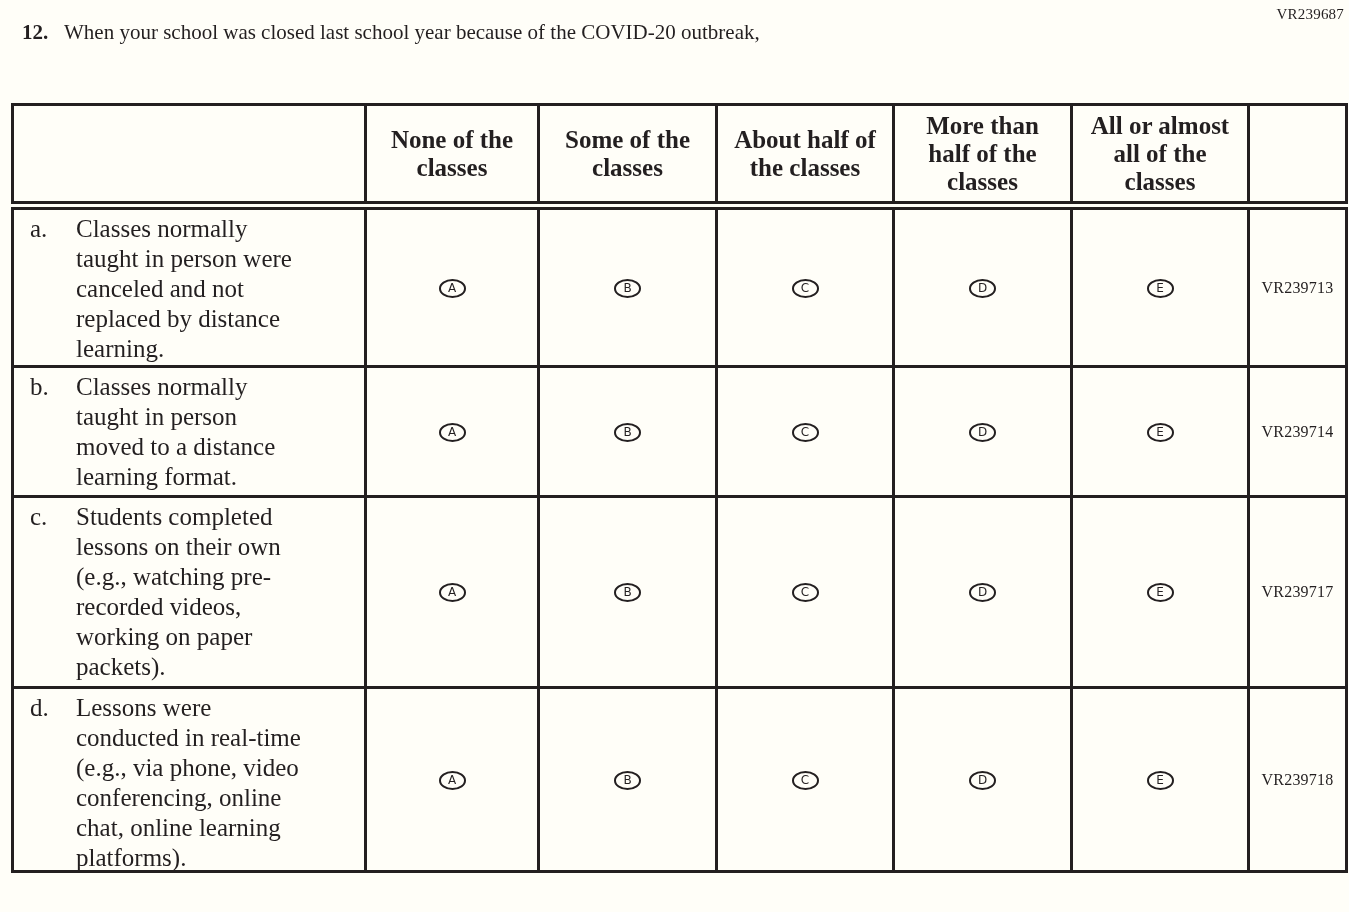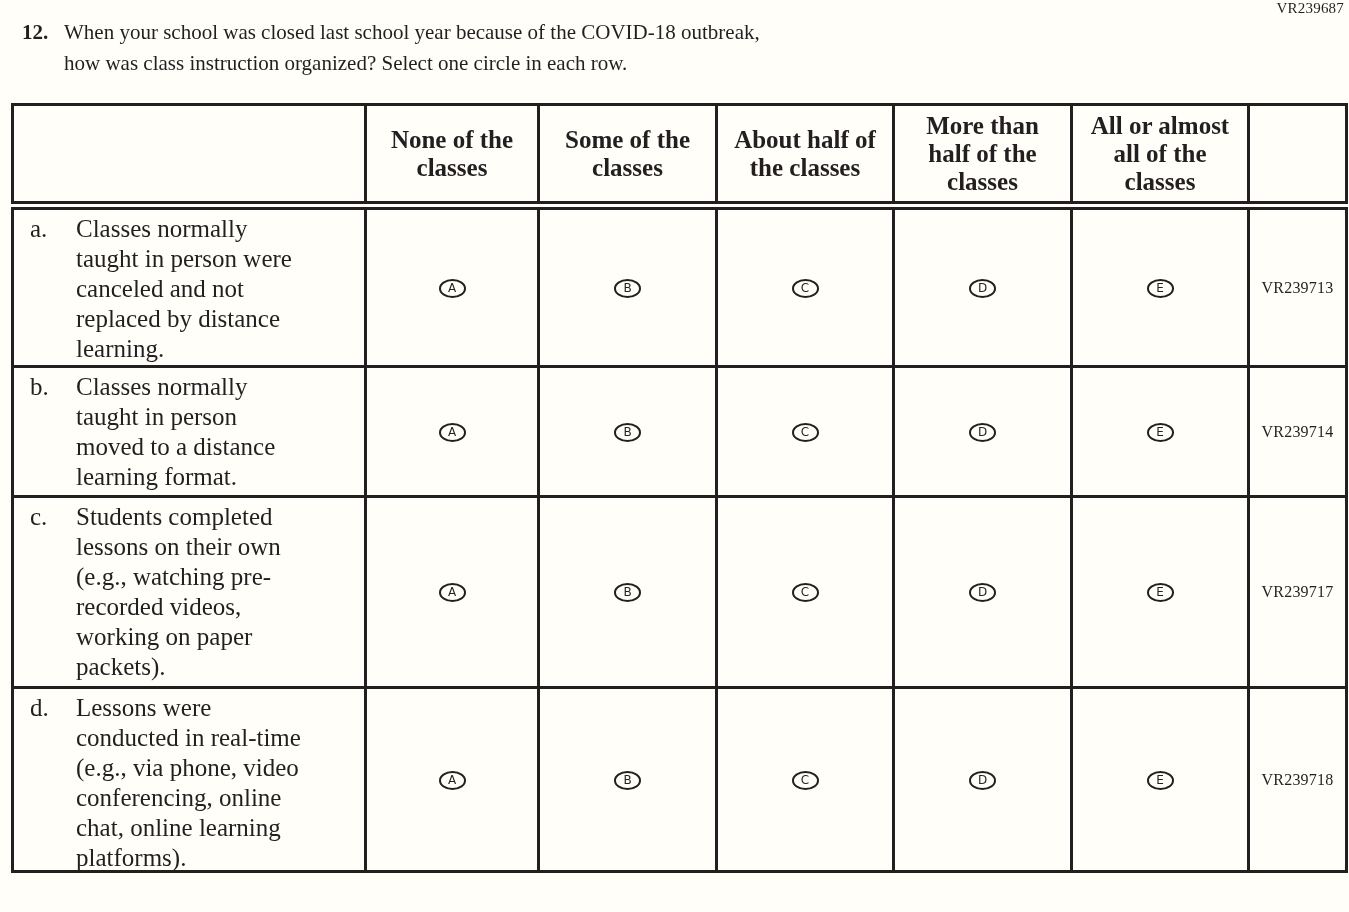--- a/index.html
+++ b/index.html
@@ -7,21 +7,21 @@
   body {
     position: relative;
     overflow: hidden;
     background: var(--bg, #fffef8);
     color: var(--ink, #231f20);
     font-family: "Liberation Serif", serif;
   }
 
   .top-code {
     position: absolute;
-    top: 0;
+    top: 6px;
     right: 5px;
     font-size: 15px;
     letter-spacing: 0.2px;
   }
 
   .question {
     position: absolute;
     top: 17px;
     left: 22px;
     display: flex;
@@ -89,22 +89,21 @@
   }
 </style>
 </head>
 <body>
 
 <div class="top-code">VR239687</div>
 
 <div class="question">
   <span class="qnum">12.</span>
   <div class="qtext">
-    <div class="qline"><span>When your school was closed </span><span class="b">last school year</span><span> because of the COVID-18 outbreak,</span></div>
-    <div class="qline"><span>how was class instruction organized? Select </span><span class="b">one</span><span> circle in each row.</span></div>
+    <div class="qline"><span>When your school was closed </span><span class="b">last school year</span><span> because of the COVID-20 outbreak,</span></div>
   </div>
 </div>
 
 <table class="grid">
   <colgroup>
     <col style="width:353px">
       <col style="width:173px">
       <col style="width:178px">
       <col style="width:177px">
       <col style="width:178px">

